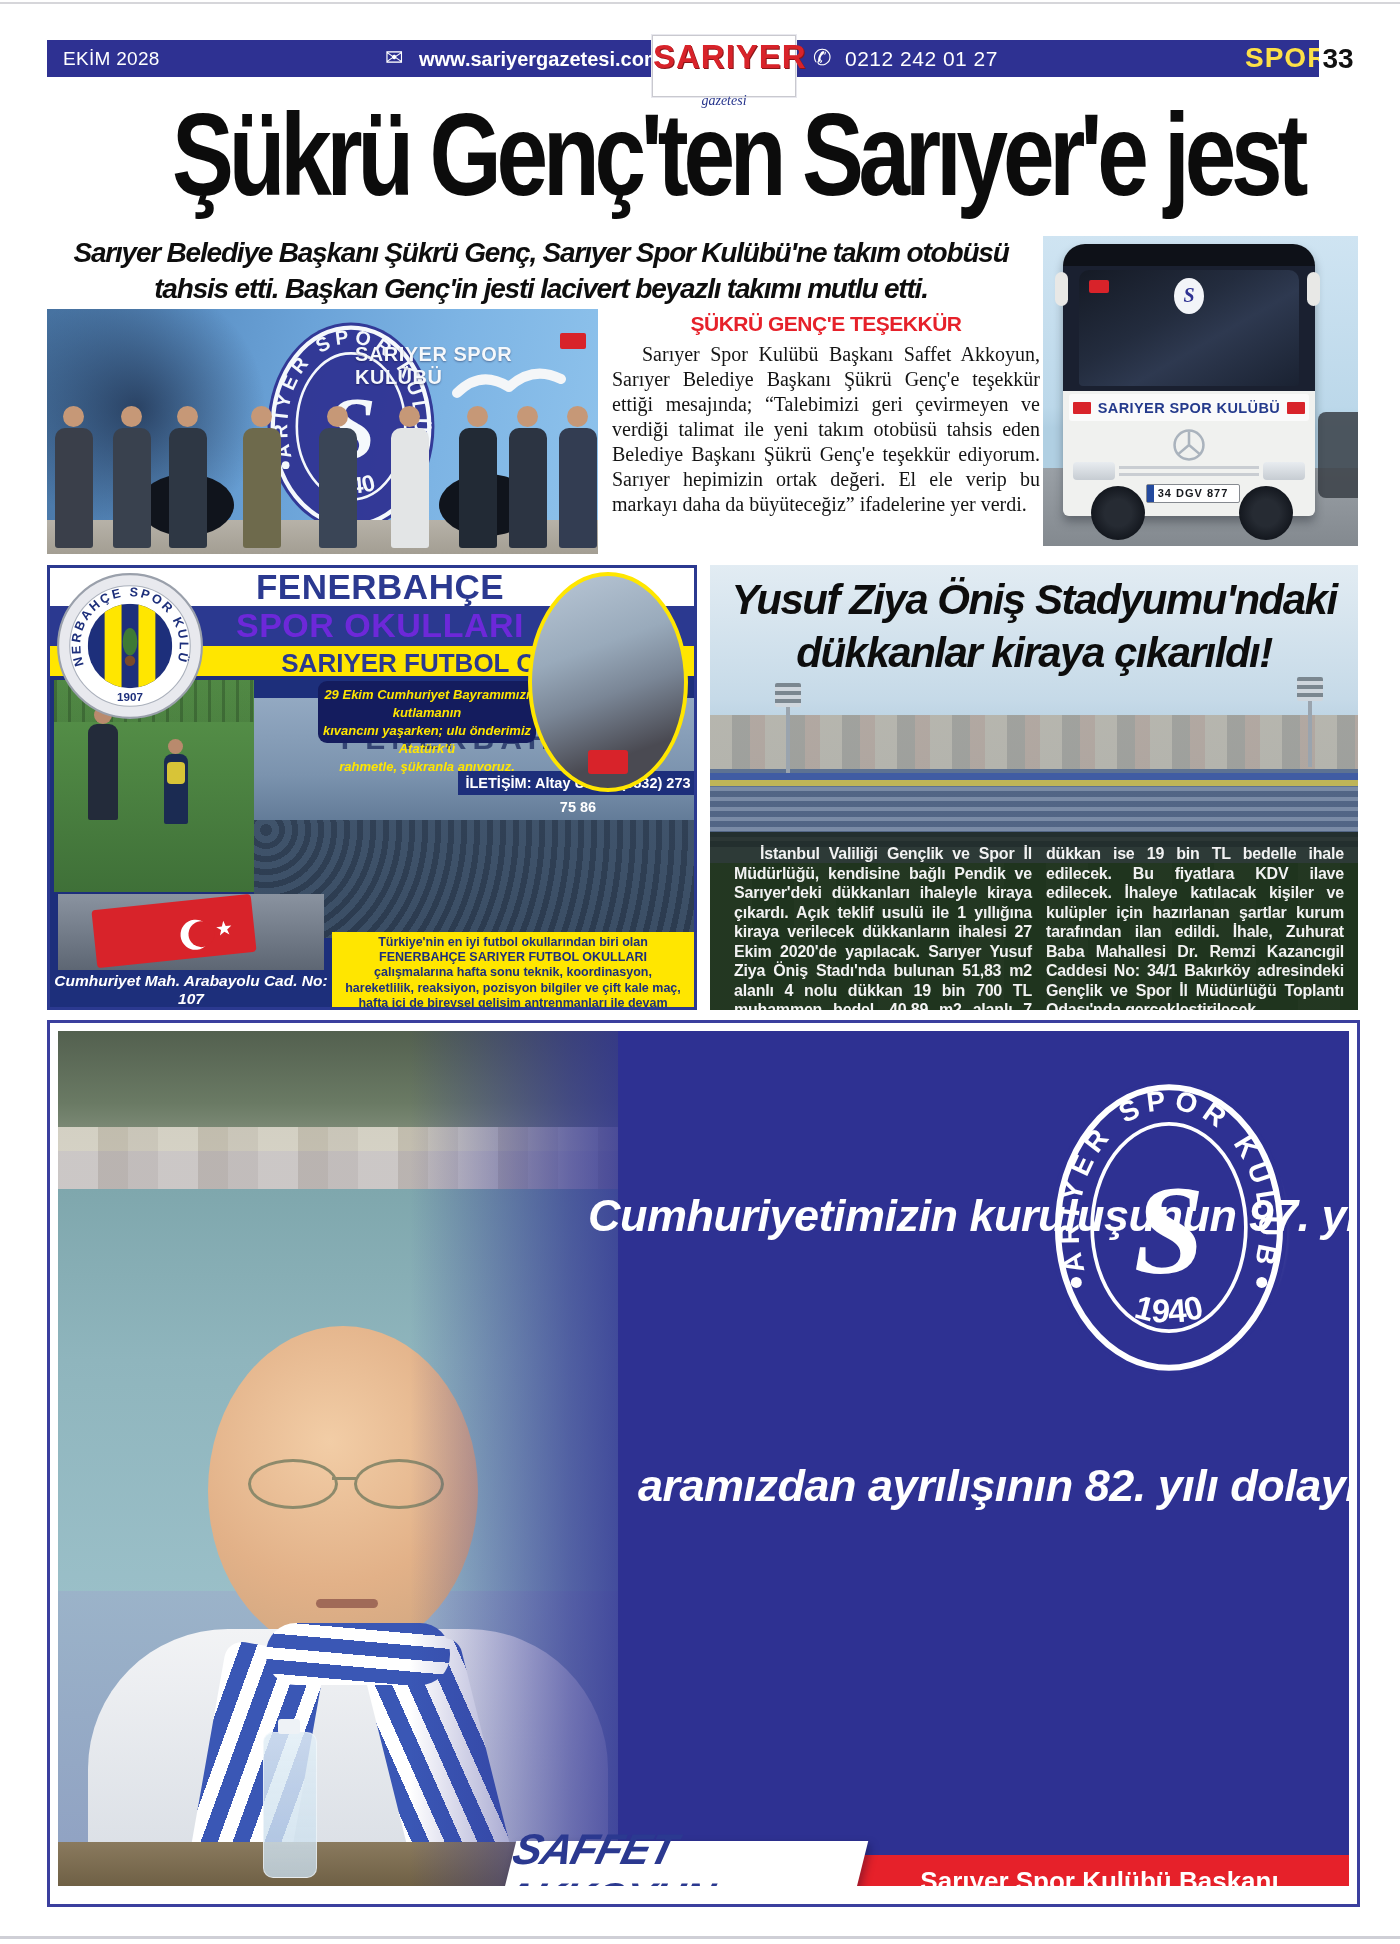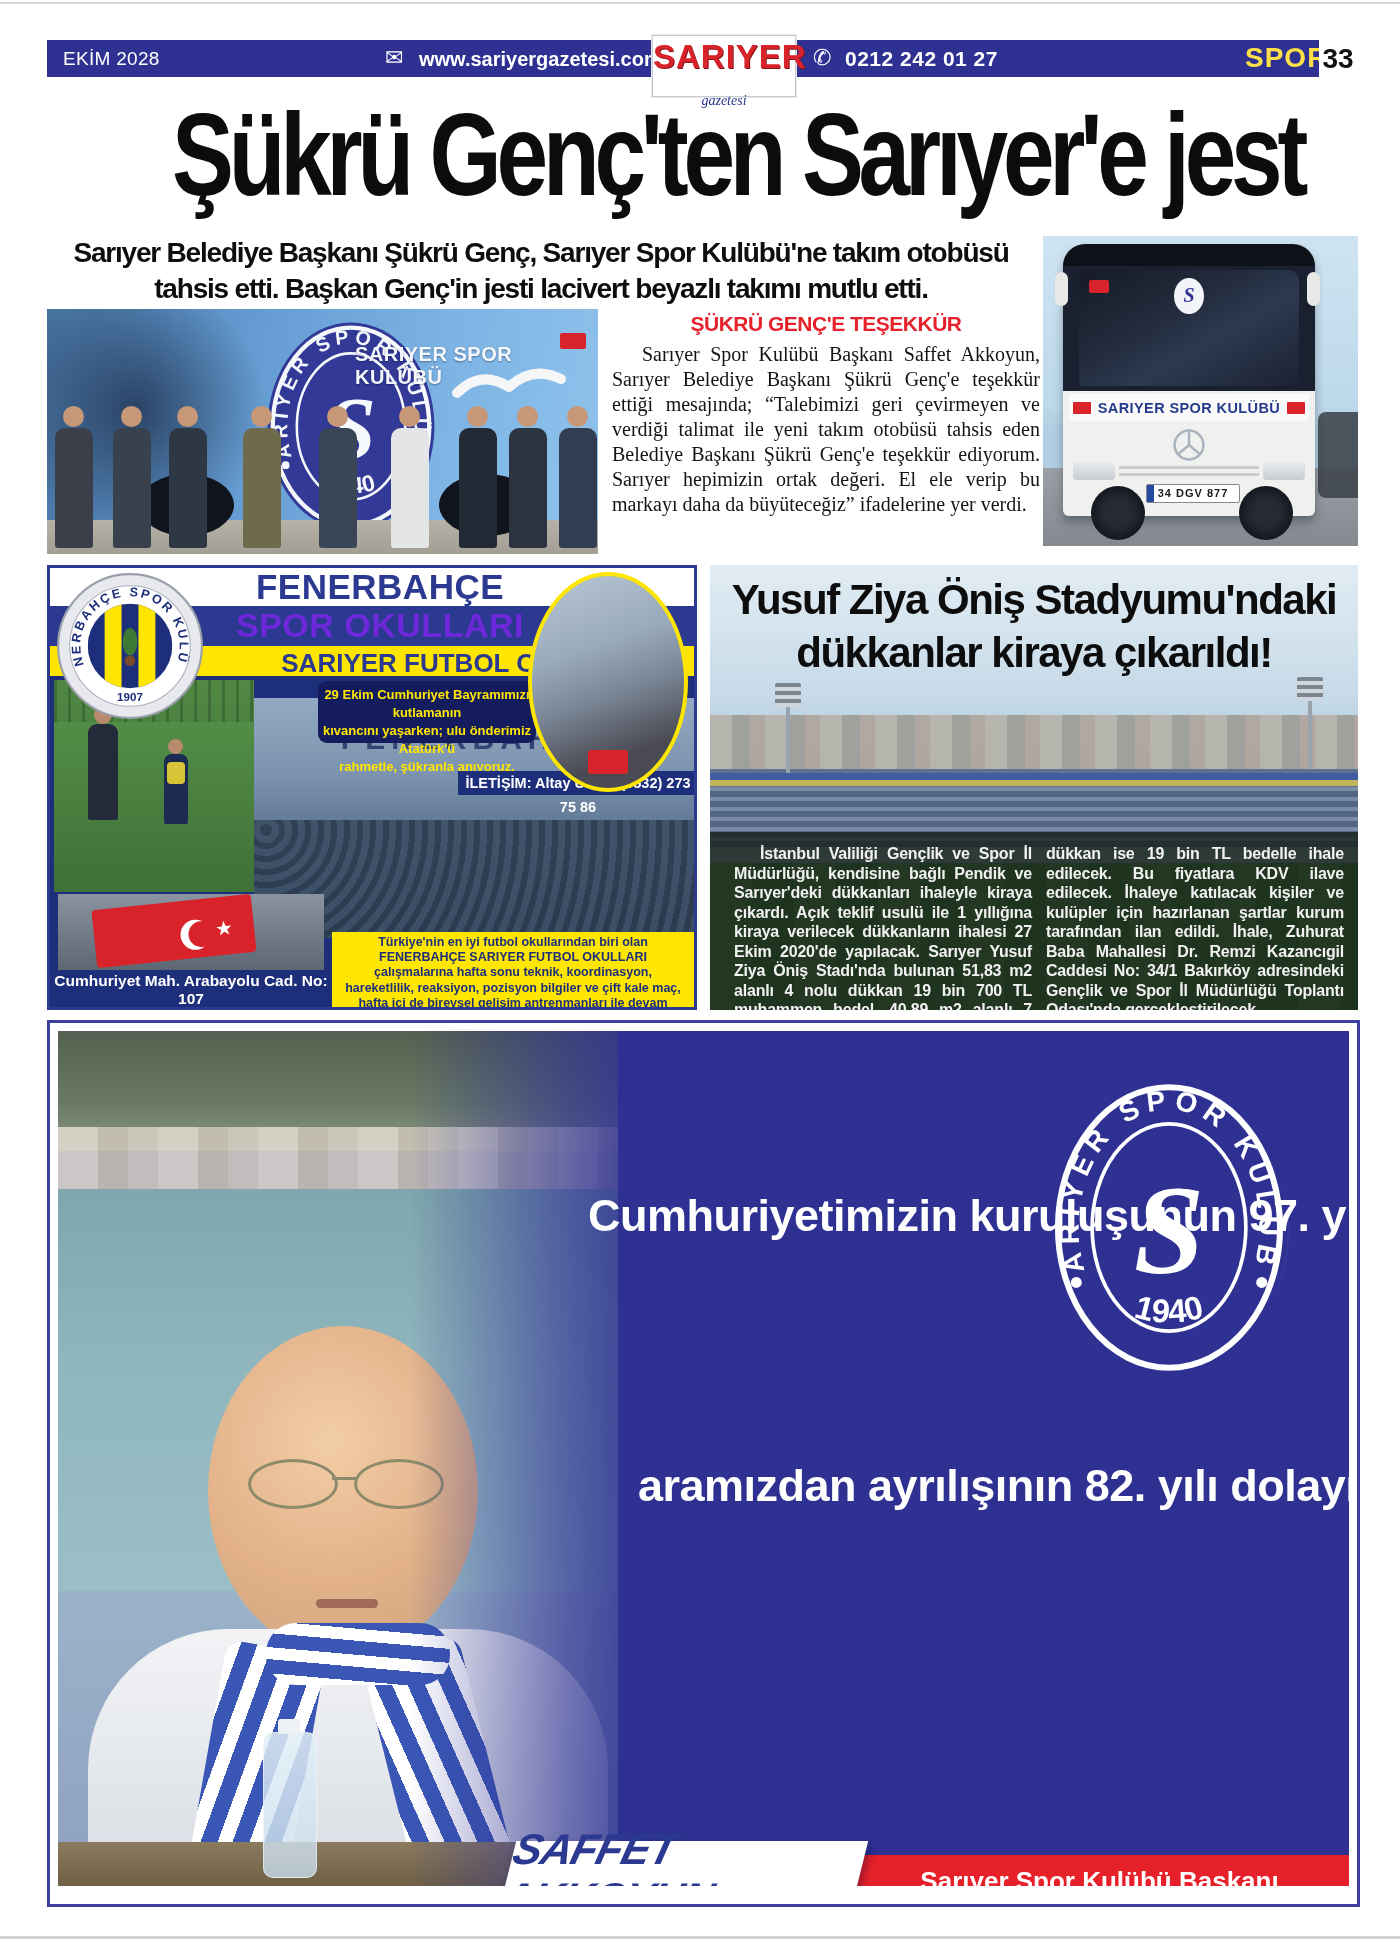--- a/index.html
+++ b/index.html
@@ -1,34 +1,34 @@
 <!DOCTYPE html>
 <html><head>
 <meta charset="utf-8">
 <style>
   html,body{margin:0;padding:0;background:#fff;}
   .page{position:relative;width:1400px;height:1944px;background:#fff;overflow:hidden;
         font-family:"Liberation Sans",sans-serif;color:#111;}
   .ab{position:absolute;}
-  .prel{white-space:pre-line;}
+  .prel{white-space:pre-line;font-style:italic;}
   .nw{white-space:nowrap;}
 
   
   .hbar{left:47px;top:40px;width:1310px;height:37px;background:#2e3192;}
   .h-date{left:16px;top:8px;color:#fff;font-size:19px;letter-spacing:.3px;}
   .h-mail{left:338px;top:5px;color:#fff;font-size:22px;}
   .h-web{left:372px;top:8px;color:#fff;font-size:20px;font-weight:700;}
   .mast{left:605px;top:-5px;width:142px;height:60px;background:#fff;border:1px solid #c9c9cf;
         box-shadow:0 0 0 1px #e8e8ee;z-index:5;text-align:center;}
   .mast-t{font-size:33px;font-weight:800;color:#d8232a;letter-spacing:1px;line-height:36px;margin-top:3px;
           text-shadow:1px 1px 0 #8a1518;}
   .mast-s{font-family:"Liberation Serif",serif;font-style:italic;font-size:14px;color:#26348c;
           line-height:14px;margin-top:19px;}
   .h-phi{left:766px;top:5px;color:#fff;font-size:22px;}
-  .h-ph{left:798px;top:7px;color:#fff;font-size:21px;font-weight:700;letter-spacing:.5px;}
+  .h-ph{left:798px;top:7px;color:#fff;font-size:21px;font-weight:400;letter-spacing:.5px;}
   .h-spor{left:1198px;top:2px;color:#fde047;font-size:28px;font-weight:800;letter-spacing:1px;}
   .h-num{left:1272px;top:0;width:38px;height:37px;background:#fff;color:#111;font-size:28px;
          font-weight:800;text-align:center;line-height:37px;}
   .toprule{left:0;top:2px;width:1400px;height:2px;background:#d6d6da;}
   .botrule{left:0;top:1936px;width:1400px;height:3px;background:#cfcfd6;}
 
   
   .headline{left:40px;top:80px;width:1320px;text-align:center;font-size:116px;font-weight:800;
             letter-spacing:-6.5px;color:#0c0c0c;line-height:150px;transform:scaleX(.8);transform-origin:50% 0;}
   .subhead{left:45px;top:235px;width:992px;text-align:center;font-size:28px;font-weight:800;

